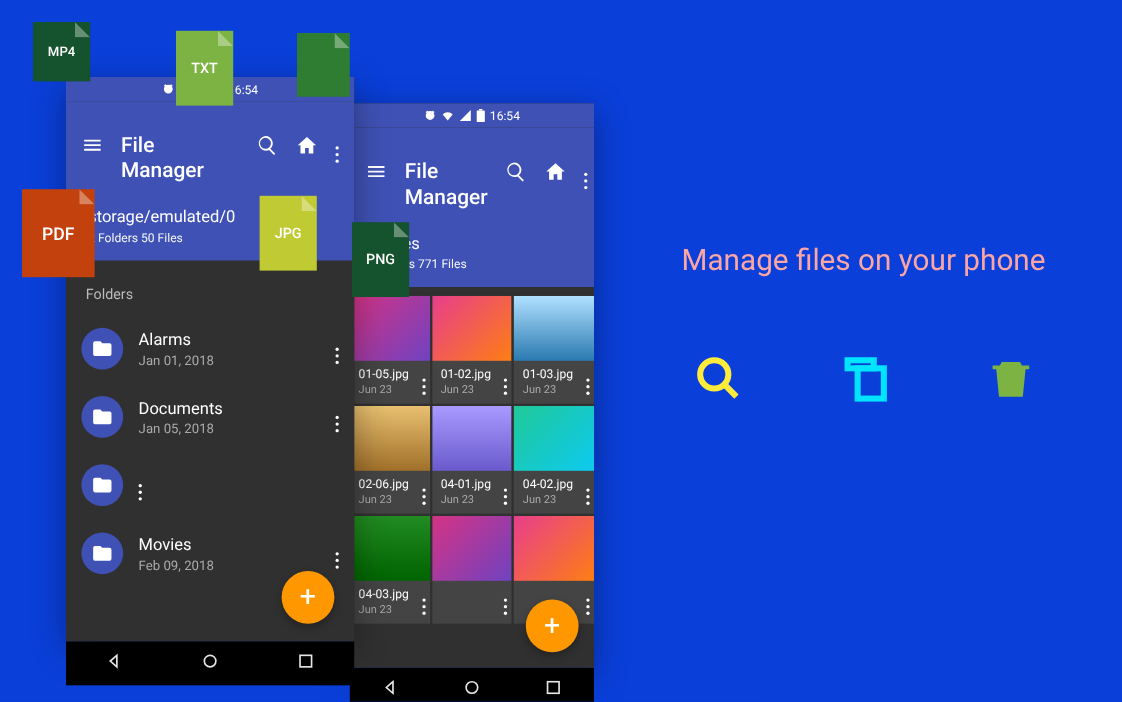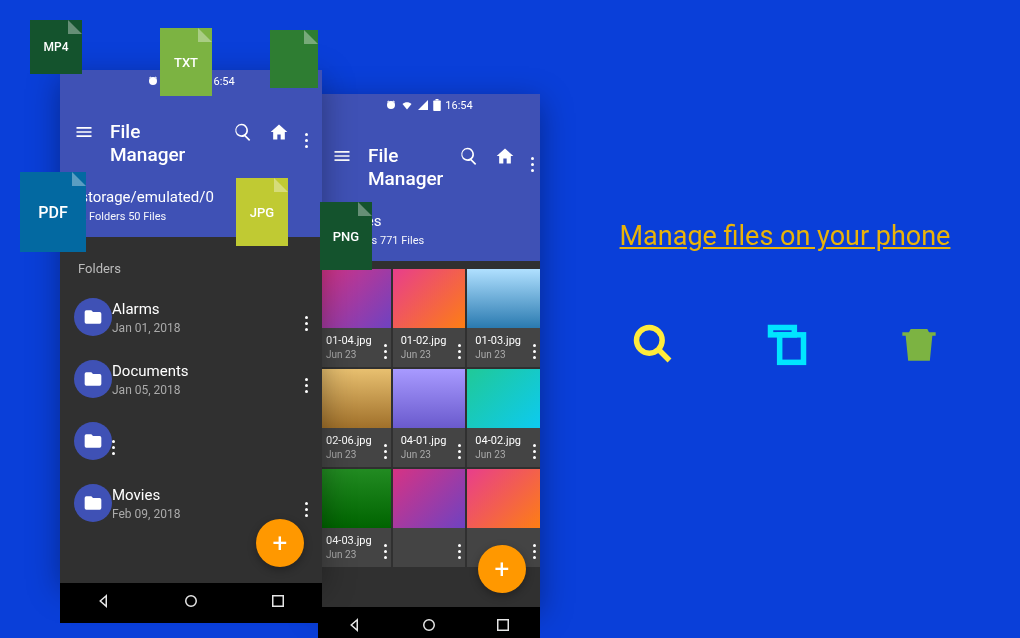--- a/index.html
+++ b/index.html
@@ -18,50 +18,50 @@
 .app-bar-row { display: flex; align-items: center; gap: 16px; }
 .app-bar-title { font-size: 19px; font-weight: 500; flex: 1; margin-top: 18px; }
 .app-bar-sub { margin-top: 22px; }
 .app-bar-sub .path { font-size: 15px; }
 .app-bar-sub .counts { font-size: 11px; margin-top: 4px; opacity: 0.95; }
 .icon-btn { color:#fff; }
 
 .body-dark { background: #303030; color: #fff; padding-top: 6px; position: relative; }
 .sec-title { font-size: 13px; color: #bbb; padding: 18px 18px 10px; }
 
-.folder-row { display:flex; align-items:center; padding:12px 14px; }
+.folder-row { display:flex; align-items:center; gap:14px; padding:12px 14px; }
 .folder-ico { width:38px; height:38px; border-radius:50%; background:#3F51B5; display:flex; align-items:center; justify-content:center; }
 .folder-txt { flex:1; }
 .folder-name { font-size:15px; }
 .folder-date { font-size:12px; color:#aaa; margin-top:3px; }
 
 .grid { display:grid; grid-template-columns: repeat(3, 1fr); gap:2px; padding:2px 0 0; background:#303030; }
 .tile { position:relative; aspect-ratio: 1/1.35; background:#444; overflow:hidden; }
 .thumb { width:100%; height:60%; }
 .tile .info { padding:6px 8px; position:relative; }
 .tile .nm { font-size:11px; color:#fff; white-space:nowrap; overflow:hidden; text-overflow:ellipsis; }
 .tile .dt { font-size:10px; color:#aaa; margin-top:2px; }
 .tile .more { position:absolute; top:4px; right:4px; }
 
 .fab { position:absolute; width:48px; height:48px; border-radius:50%; background:#FF9800; display:flex; align-items:center; justify-content:center; color:#fff; font-size:26px; box-shadow:0 3px 8px rgba(0,0,0,0.3); }
 
 .nav-bar { height:40px; background:#000; display:flex; align-items:center; justify-content:space-around; }
 .nav-bar svg { opacity:0.9; }
 
-.marketing { position:absolute; left:570px; top:220px; width:430px; text-align:center; color:#eab308;text-decoration:underline; }
+.marketing { position:absolute; left:570px; top:220px; width:430px; text-align:center; color:#fca5a5; }
 .marketing h1 { font-size:27px; font-weight:400; }
 .marketing h2 { font-size:21px; font-weight:400; margin-top:36px; }
 .marketing .icons-row { margin-top:70px; display:flex; justify-content:center; gap:90px; align-items:center; }
 
 .file-badge { position:absolute; width:52px; height:68px; display:flex; align-items:center; justify-content:center; color:#fff; font-size:13px; font-weight:500; }
 .file-badge::after { content:''; position:absolute; top:0; right:0; width:14px; height:14px; background:rgba(255,255,255,0.35); clip-path: polygon(0 0, 100% 100%, 0 100%); }
 .bdg-mp4 { background:#14532d; width:52px; height:54px; font-size:12px; }
 .bdg-txt { background:#7CB342; }
 .bdg-green { background:#2E7D32; width:48px; height:58px; }
-.bdg-pdf { background:#0369a1; width:66px; height:80px; font-size:16px; }
+.bdg-pdf { background:#c2410c; width:66px; height:80px; font-size:16px; }
 .bdg-jpg { background:#C0CA33; }
 .bdg-png { background:#14532d; }
 
 .vdots { display:inline-flex; flex-direction:column; gap:3px; }
 .vdots span { width:3px; height:3px; border-radius:50%; background:#fff; }
 
 .folder-svg { fill:#fff; }
 </style>
 </head>
 <body>
@@ -112,21 +112,21 @@
     <div class="app-bar-sub">
       <div class="path">Images</div>
       <div class="counts">0 Folders 771 Files</div>
     </div>
   </div>
   <div class="body-dark" style="height:346px; overflow:hidden; position:relative;">
     <div class="grid" id="grid">
         <div class="tile">
           <div class="thumb" style="background:linear-gradient(135deg,#d63384,#6f42c1);"></div>
           <div class="info">
-            <div class="nm">01-04.jpg</div>
+            <div class="nm">01-05.jpg</div>
             <div class="dt">Jun 23</div>
             <span class="more"><span class="vdots">
                 <span></span>
                 <span></span>
                 <span></span>
               </span></span>
           </div>
         </div>
         <div class="tile">
           <div class="thumb" style="background:linear-gradient(135deg,#e83e8c,#fd7e14);"></div>

